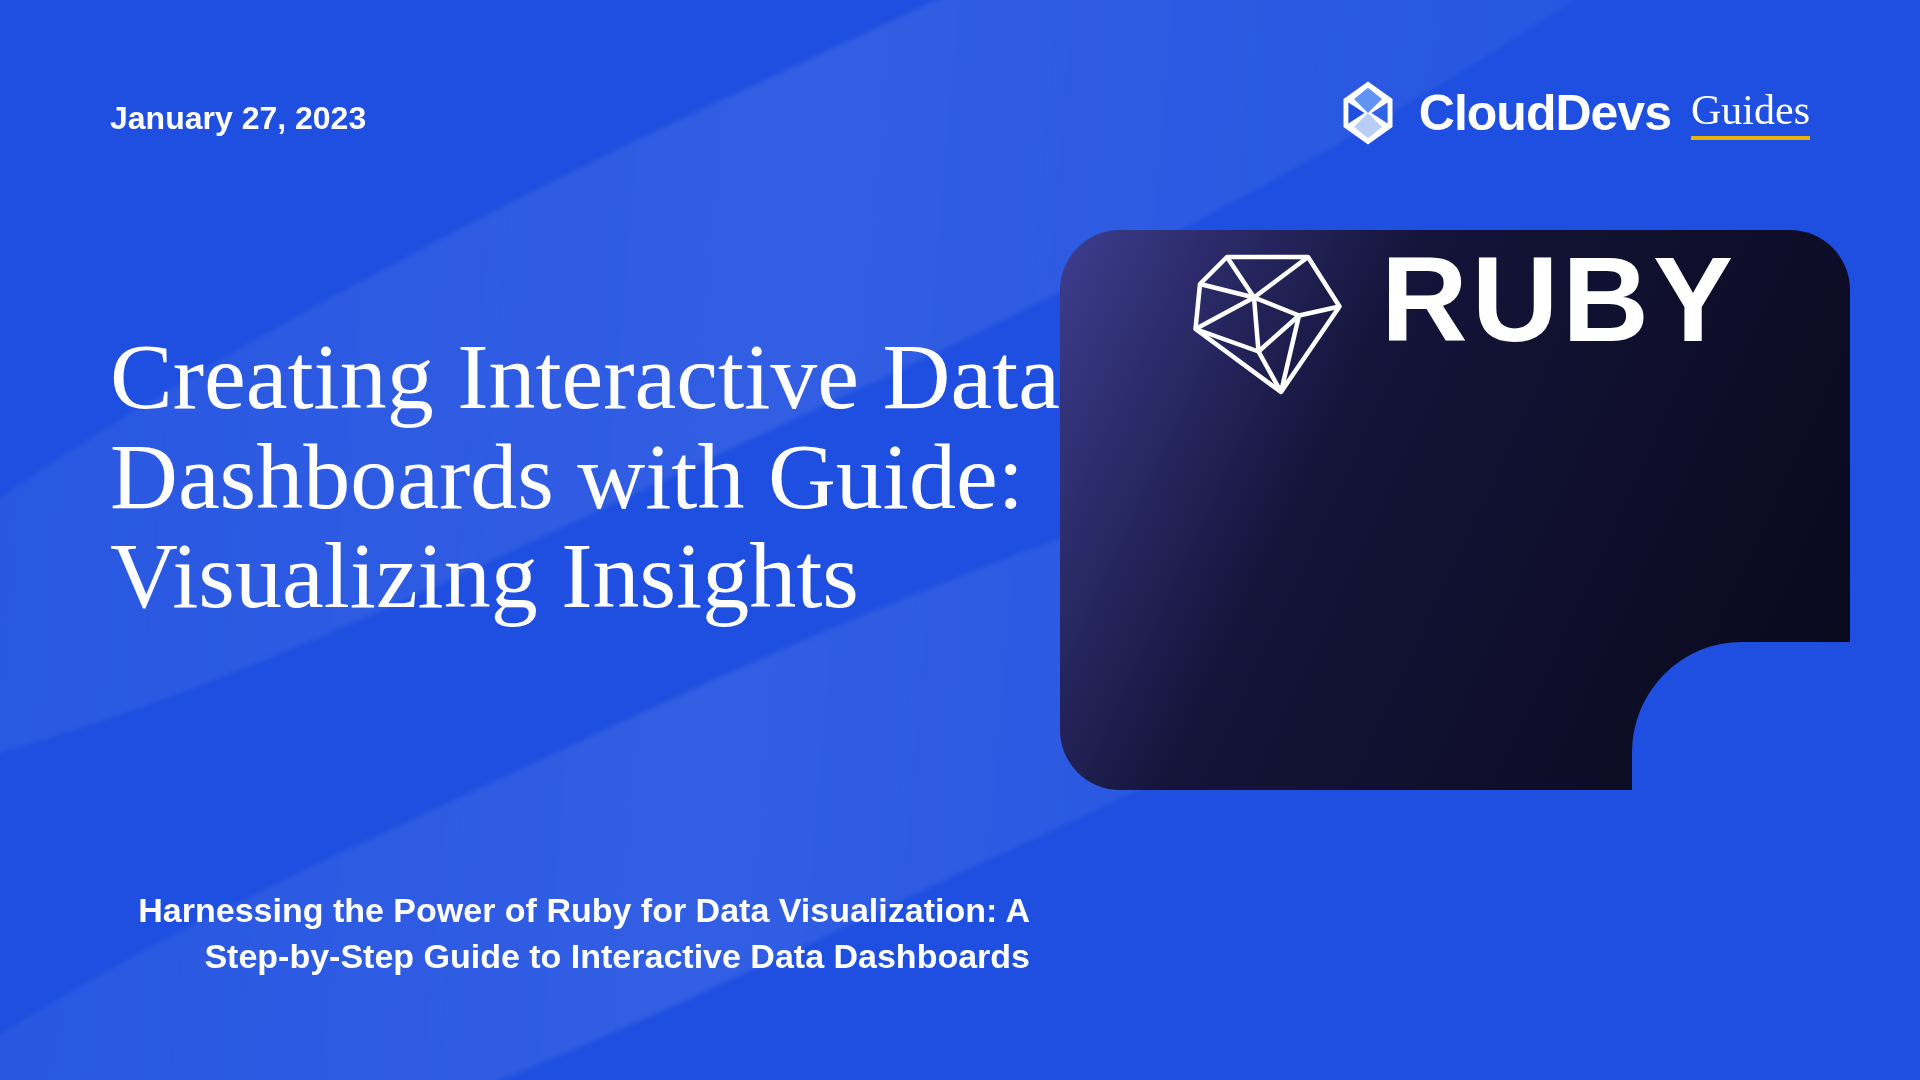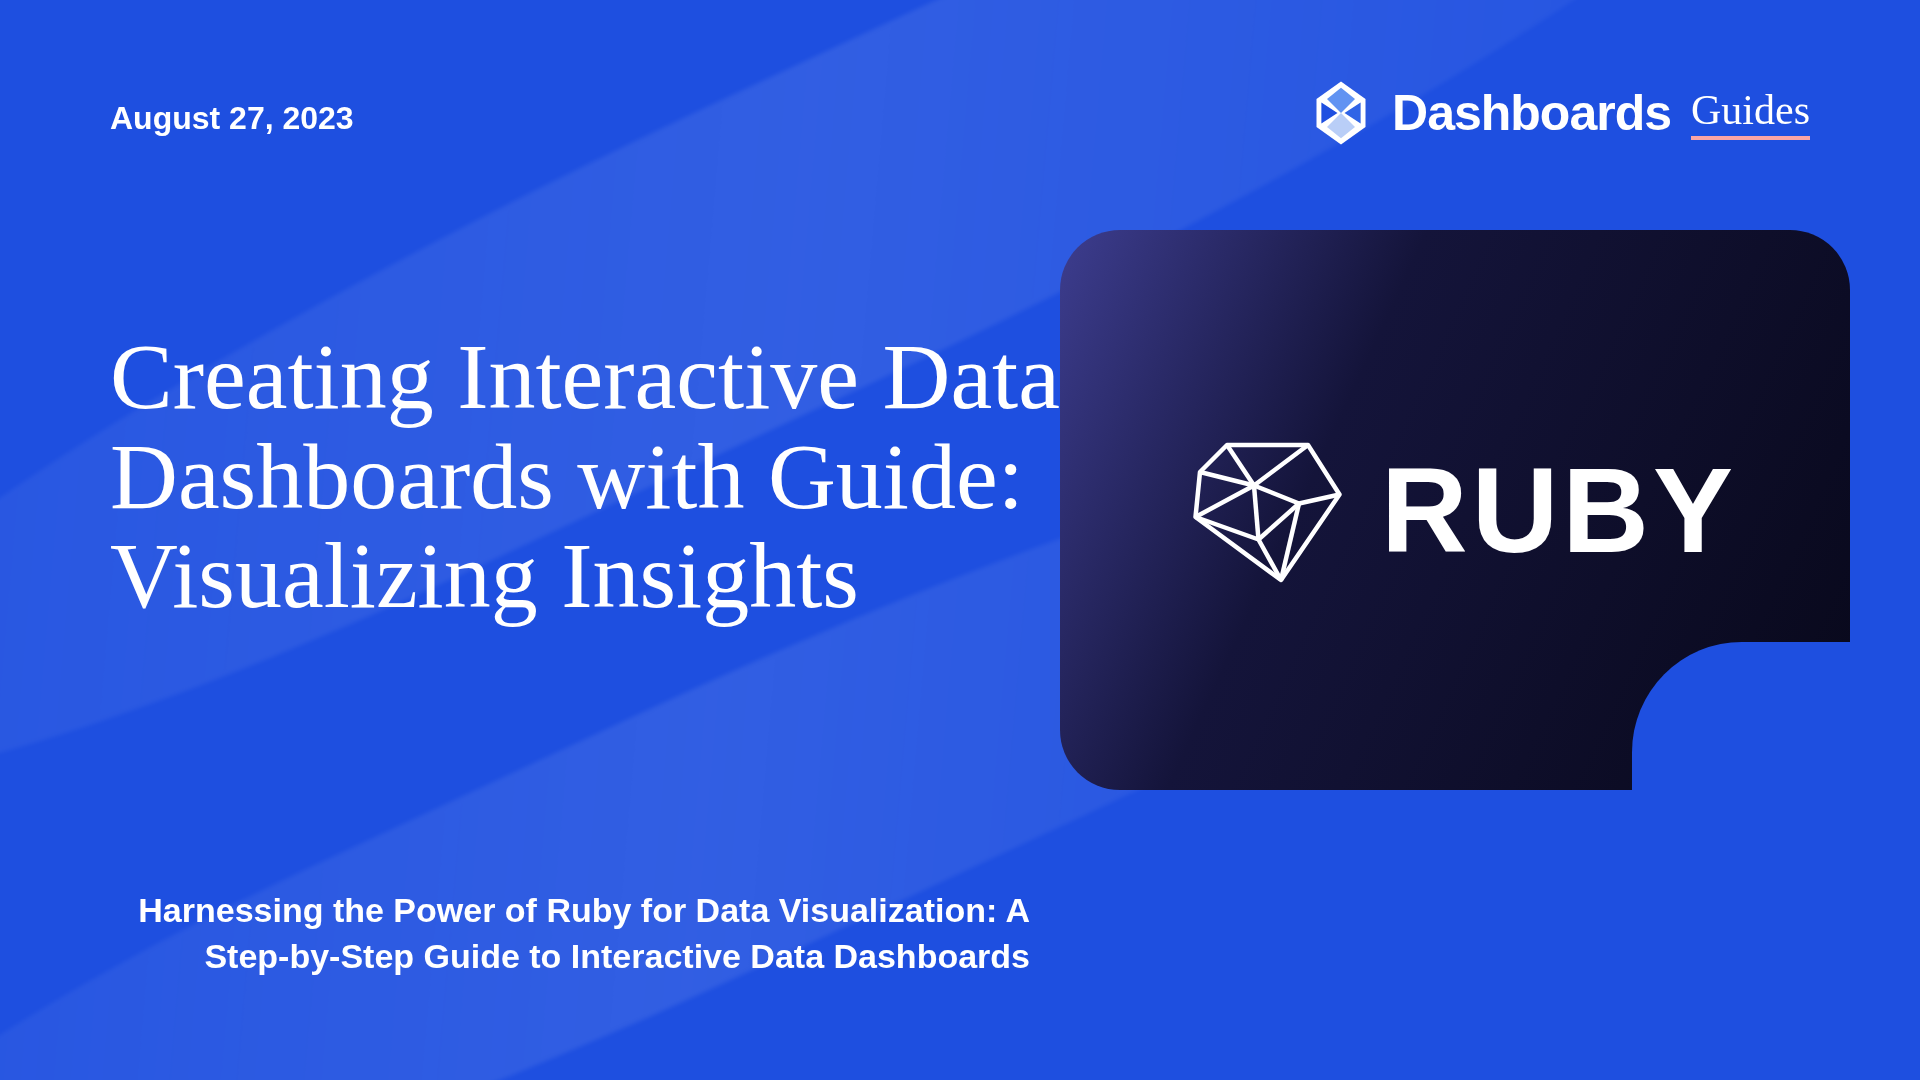--- a/index.html
+++ b/index.html
@@ -74,34 +74,33 @@
   font-family: -apple-system, BlinkMacSystemFont, 'Segoe UI', Arial, sans-serif;
   font-size: 50px;
   font-weight: 800;
   letter-spacing: -1px;
 }
 .logo-text-sub {
   font-family: Georgia, serif;
   font-size: 42px;
   font-weight: 400;
   margin-left: 4px;
-  border-bottom: 4px solid #fca5a5;
+  border-bottom: 4px solid #eab308;
   padding-bottom: 2px;
 }
 
 .hero-card {
   position: absolute;
   top: 230px;
   right: 70px;
   width: 790px;
   height: 560px;
   background: linear-gradient(115deg, #3d3d8f 0%, #14143a 35%, #08081a 100%);
   border-radius: 60px 60px 140px 60px;
   display: flex;
-  align-items: center;
   justify-content: center;
   gap: 28px;
 }
 .hero-card::after{
   content:'';
   position:absolute;
   bottom:-2px;
   right:-2px;
   width:220px;
   height:150px;
@@ -138,33 +137,33 @@
   text-align: right;
 }
 </style>
 </head>
 <body>
 
 <div class="brush-bg"></div>
 
 <div class="content">
 
-  <div class="date">August 27, 2023</div>
+  <div class="date">January 27, 2023</div>
 
   <div class="logo-block">
     <span class="logo-icon-wrap">
       <svg viewBox="0 0 100 100" width="70" height="70">
         <path d="M50 5 L85 30 L85 70 L50 95 L15 70 L15 30 Z" fill="#ffffff"></path>
         <path d="M50 14 L30 30 L50 50 L70 30 Z" fill="#6193f2"></path>
         <path d="M50 50 L30 70 L50 86 L70 70 Z" fill="#b9cef7"></path>
         <path d="M22 35 L22 65 L45 50 Z" fill="#1e4fe0"></path>
         <path d="M78 35 L78 65 L55 50 Z" fill="#3064e6"></path>
       </svg>
     </span>
-    <span class="logo-text-main">Dashboards</span>
+    <span class="logo-text-main">CloudDevs</span>
     <span class="logo-text-sub">Guides</span>
   </div>
 
   <div class="hero-card">
     <span class="ruby-icon">
       <svg viewBox="0 0 200 200" width="180" height="180" fill="none" stroke="#ffffff" stroke-width="5" stroke-linejoin="round">
         <path d="M60 30 L150 30 L185 85 L120 180 L25 110 L30 60 Z"></path>
         <path d="M60 30 L90 75 L150 30"></path>
         <path d="M30 60 L90 75 L25 110"></path>
         <path d="M90 75 L140 95 L185 85"></path>

